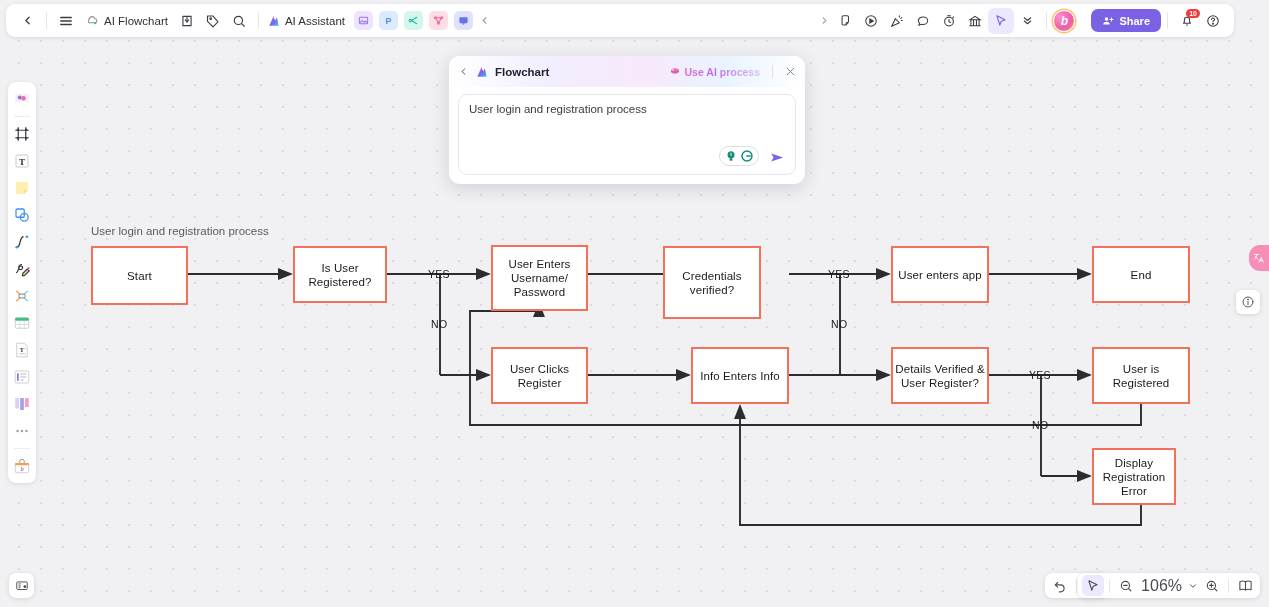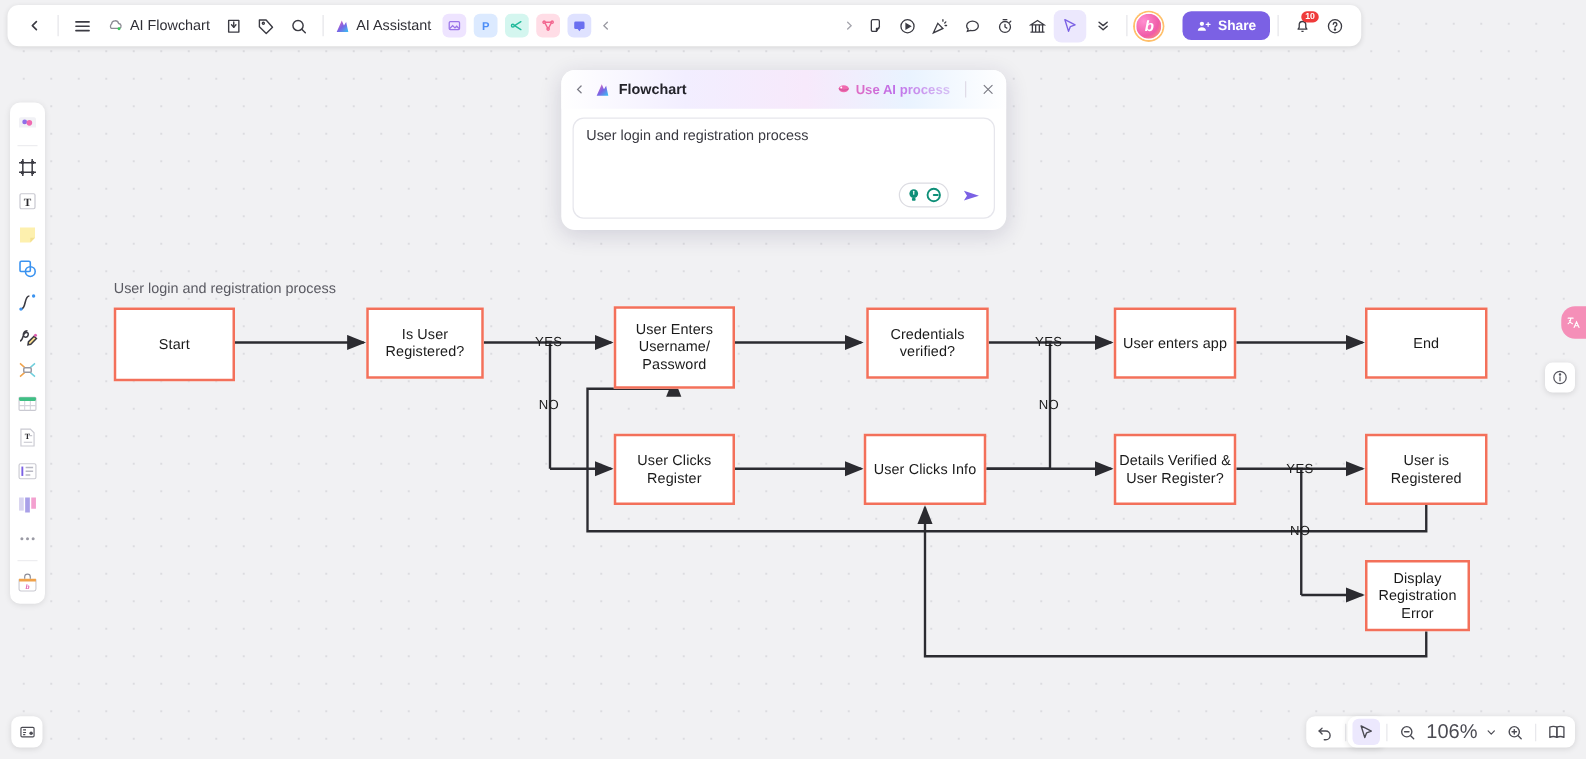--- a/index.html
+++ b/index.html
@@ -37,21 +37,21 @@
     background: transparent; letter-spacing: .3px;
   }
   #flow-title {
     position: absolute; left: 91px; top: 225px;
     font-size: 11.5px; color: #5a5a62;
   }
 
   
   #topbar {
     position: absolute; left: 6px; top: 4px;
-    width: 1083px; height: 33px;
+    width: 1228px; height: 33px;
     background: #fff; border-radius: 9px;
     box-shadow: 0 1px 4px rgba(0,0,0,.10);
     display: flex; align-items: center;
     padding: 0 8px;
   }
   .tb-btn {
     width: 26px; height: 26px; border-radius: 6px;
     display: flex; align-items: center; justify-content: center;
     color: #3b3b43; flex: none;
   }
@@ -218,25 +218,25 @@
 
         <path d="M1141,404 L1141,425 L470,425 L470,311 L539,311 L539,304" marker-end="url(#ah)"></path>
 
         <path d="M1141,505 L1141,525 L740,525 L740,406" marker-end="url(#ah)"></path>
       </g>
     </svg>
 
     <div class="node" style="left:91px;top:246px;width:97px;height:59px">Start</div>
     <div class="node" style="left:293px;top:246px;width:94px;height:57px">Is User Registered?</div>
     <div class="node" style="left:491px;top:245px;width:97px;height:66px">User Enters Username/ Password</div>
-    <div class="node" style="left:693px;top:246px;width:98px;height:57px">Credentials verified?</div>
+    <div class="node" style="left:663px;top:246px;width:98px;height:73px">Credentials verified?</div>
     <div class="node" style="left:891px;top:246px;width:98px;height:57px">User enters app</div>
     <div class="node" style="left:1092px;top:246px;width:98px;height:57px">End</div>
     <div class="node" style="left:491px;top:347px;width:97px;height:57px">User Clicks Register</div>
-    <div class="node" style="left:691px;top:347px;width:98px;height:57px">User Clicks Info</div>
+    <div class="node" style="left:691px;top:347px;width:98px;height:57px">Info Enters Info</div>
     <div class="node" style="left:891px;top:347px;width:98px;height:57px">Details Verified &amp; User Register?</div>
     <div class="node" style="left:1092px;top:347px;width:98px;height:57px">User is Registered</div>
     <div class="node" style="left:1092px;top:448px;width:84px;height:57px">Display Registration Error</div>
 
     <div class="edge-label" style="left:428px;top:268px">YES</div>
     <div class="edge-label" style="left:431px;top:318px">NO</div>
     <div class="edge-label" style="left:828px;top:268px">YES</div>
     <div class="edge-label" style="left:831px;top:318px">NO</div>
     <div class="edge-label" style="left:1029px;top:369px">YES</div>
     <div class="edge-label" style="left:1032px;top:419px">NO</div>

